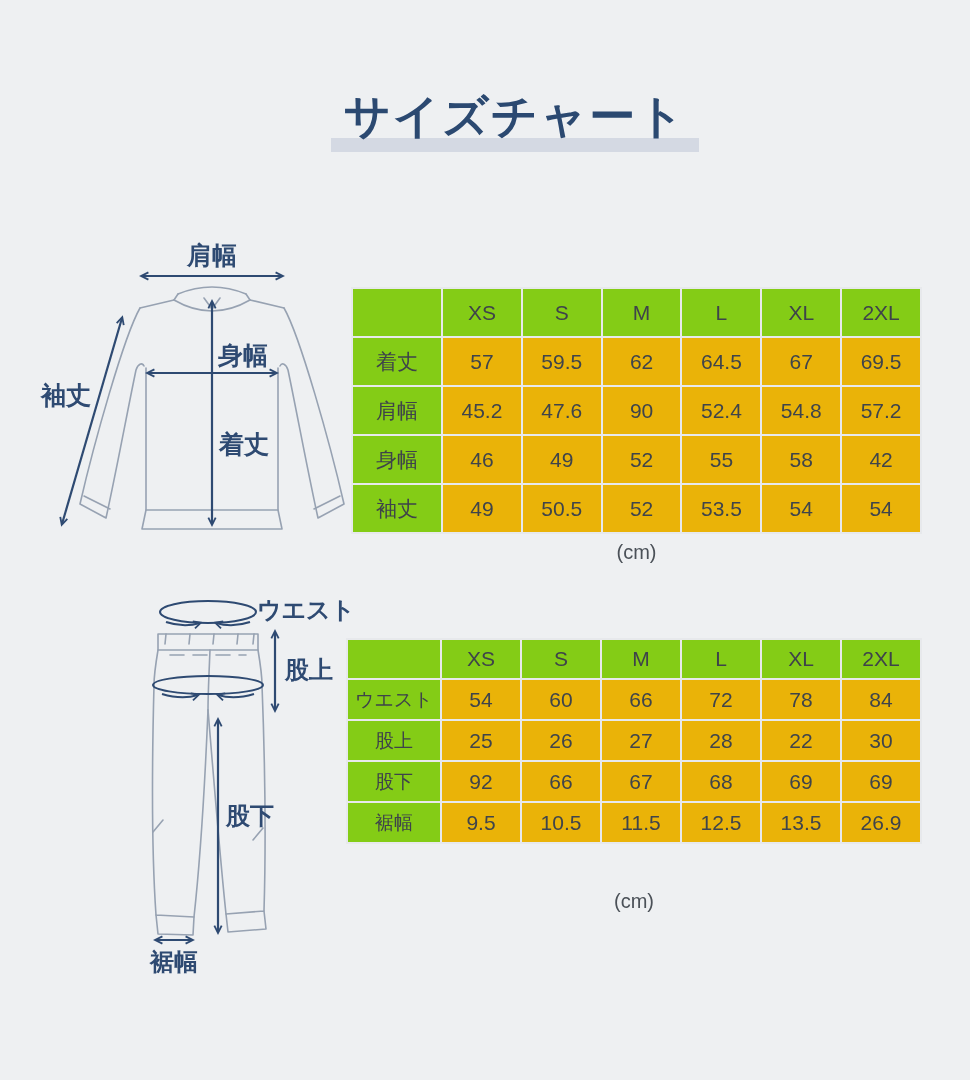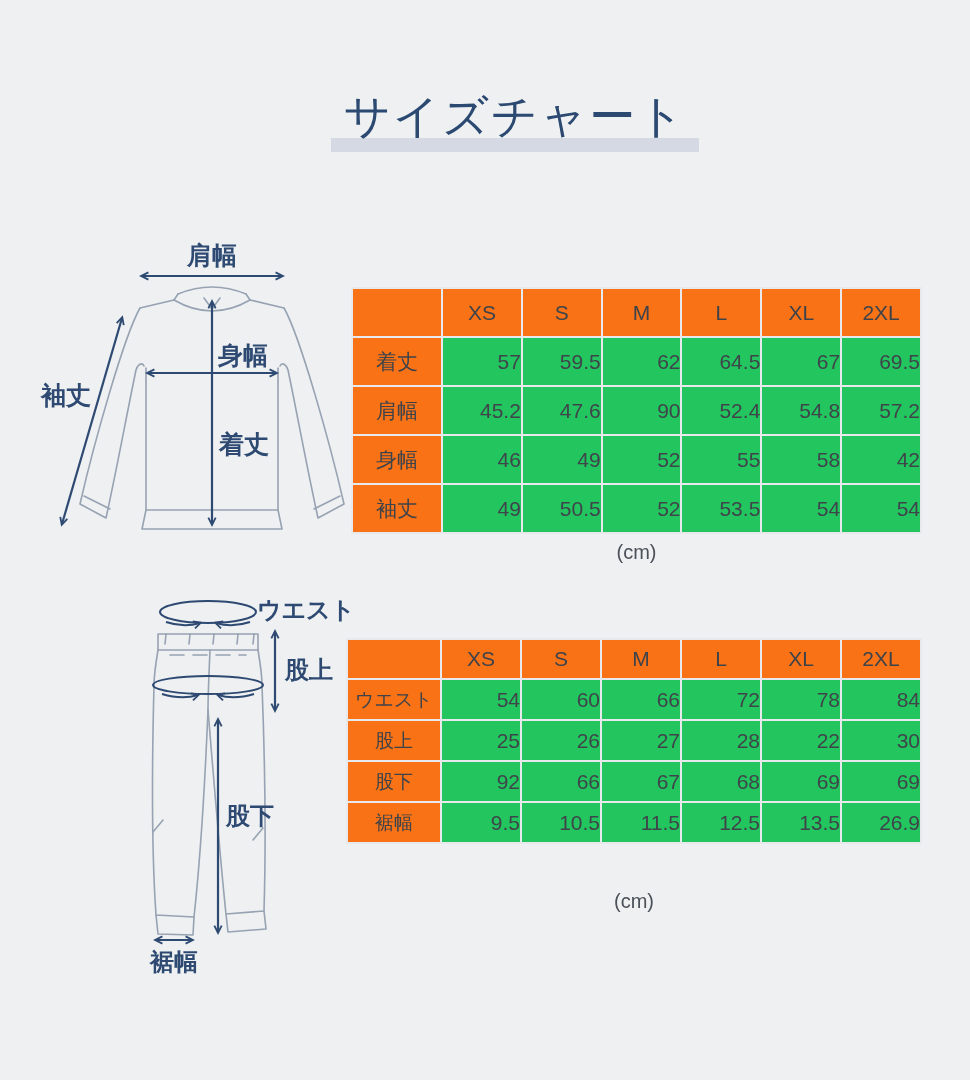--- a/index.html
+++ b/index.html
@@ -5,34 +5,34 @@
   html,body{margin:0;padding:0;background:#eef0f2;}
   .page{
     position:relative;width:970px;height:1080px;background:#eef0f2;overflow:hidden;
     font-family:"Liberation Sans","DejaVu Sans",sans-serif;color:#3f444b;
   }
   
   .title-block{position:absolute;left:331px;top:88px;width:368px;height:64px;}
   .title-underline{position:absolute;left:0;top:50px;width:368px;height:14px;background:#d4d9e3;}
   .page-title{
     position:relative;margin:0;width:100%;text-align:center;
-    font-size:46px;line-height:56px;font-weight:normal;color:#2b4971;letter-spacing:2px;
+    font-size:46px;line-height:56px;font-weight:bold;color:#2b4971;letter-spacing:2px;
   }
   
   .fig-sweat{position:absolute;left:36px;top:238px;width:320px;height:312px;}
   .fig-pants{position:absolute;left:106px;top:582px;width:270px;height:400px;}
   .fig-label{font-family:"Liberation Sans","DejaVu Sans",sans-serif;font-weight:700;}
   
   table.size-table{border-collapse:collapse;table-layout:fixed;position:absolute;}
   .size-table th,.size-table td{
     border:2px solid #e7e9ec;text-align:center;vertical-align:middle;
     font-size:21px;font-weight:400;padding:0;
   }
-  .size-table th{background:#f97316;color:#3e434a;}
-  .size-table td{background:#22c55e;color:#3f444b;text-align:right;}
+  .size-table th{background:#84cc16;color:#3e434a;}
+  .size-table td{background:#eab308;color:#3f444b;}
   .t1{left:351px;top:287px;width:571px;}
   .t1 tr{height:49px;}
   .t2{left:346px;top:638px;width:576px;}
   .t2 thead tr{height:40px;}
   .t2 tbody tr{height:41px;}
   .t2 tbody th{font-size:19px;}
   .unit-label{
     position:absolute;text-align:center;font-size:20px;color:#4b5158;
   }
   .unit-1{left:351px;top:541px;width:571px;}

